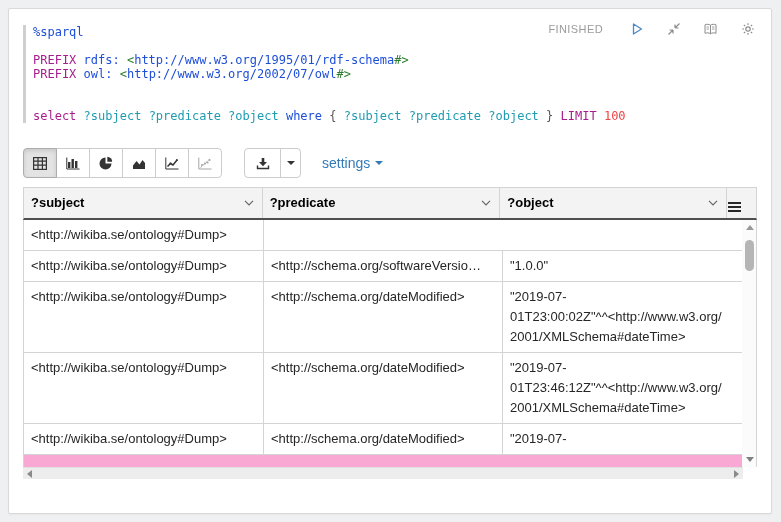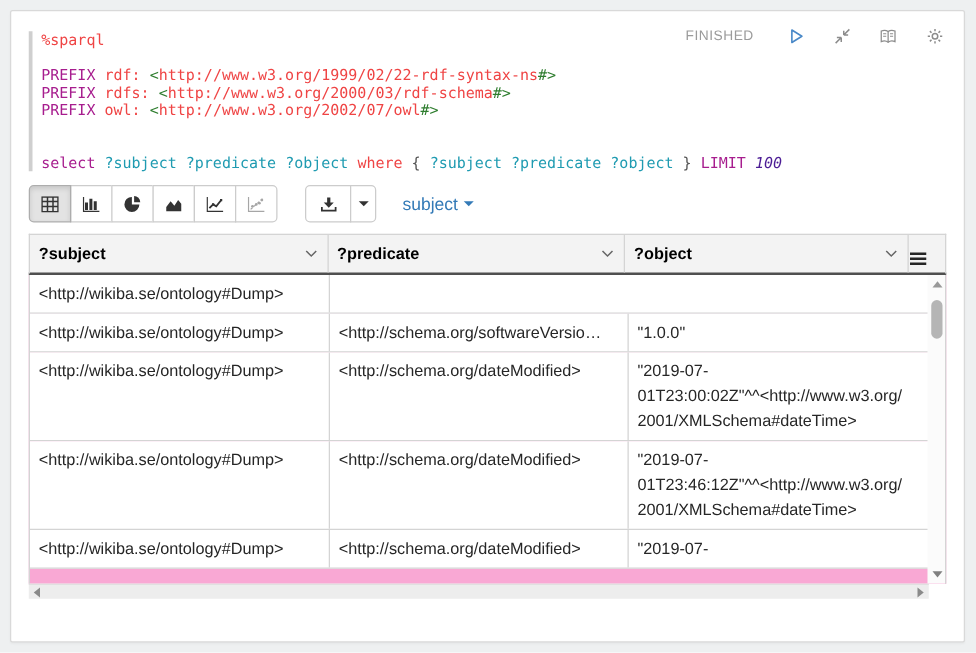--- a/index.html
+++ b/index.html
@@ -17,23 +17,23 @@
     position: absolute; left: 14px; top: 16px; width: 660px;
     border-left: 3px solid #cfcfcf; padding-left: 7px;
   }
   .code-line {
     font-family: "DejaVu Sans Mono", monospace;
     font-size: 12px; line-height: 14px; height: 14px; white-space: pre; color: #333;
   }
   .tok-kw    { color: #a71d8e; }
   .tok-var   { color: #1f9bb1; }
   .tok-angle { color: #2e7d2e; }
-  .tok-num   { color: #4c1d95; font-style: italic; }
+  .tok-num   { color: #ef4444; }
   .tok-punct { color: #555555; }
-  .tok-plain { color: #ef4444; }
+  .tok-plain { color: #1d4ed8; }
 
   
   .status-row {
     position: absolute; top: 12px; right: 16px;
     display: flex; align-items: center; gap: 22px;
   }
   .status-label {
     color: #9b9b9b; font-size: 11px; letter-spacing: 0.4px; margin-right: 4px;
   }
   .icon-btn { width: 15px; height: 15px; display: flex; align-items: center; justify-content: center; cursor: pointer; }
@@ -159,22 +159,21 @@
           <path d="M7 1.2 V3 M7 11 v1.8 M1.2 7 H3 M11 7 h1.8 M2.9 2.9 L4.2 4.2 M9.8 9.8 L11.1 11.1 M11.1 2.9 L9.8 4.2 M4.2 9.8 L2.9 11.1"></path>
         </g>
       </svg>
     </span>
   </div>
 
   <div class="code-editor">
     <div class="code-lines">
         <div class="code-line"><span class="tok-plain">%sparql</span></div>
         <div class="code-line"></div>
-        <div class="code-line"><span class="tok-kw">PREFIX</span><span class="tok-plain"> rdf: </span><span class="tok-angle">&lt;</span><span class="tok-plain">http://www.w3.org/1999/02/22-rdf-syntax-ns</span><span class="tok-angle">#&gt;</span></div>
-        <div class="code-line"><span class="tok-kw">PREFIX</span><span class="tok-plain"> rdfs: </span><span class="tok-angle">&lt;</span><span class="tok-plain">http://www.w3.org/2000/03/rdf-schema</span><span class="tok-angle">#&gt;</span></div>
+        <div class="code-line"><span class="tok-kw">PREFIX</span><span class="tok-plain"> rdfs: </span><span class="tok-angle">&lt;</span><span class="tok-plain">http://www.w3.org/1995/01/rdf-schema</span><span class="tok-angle">#&gt;</span></div>
         <div class="code-line"><span class="tok-kw">PREFIX</span><span class="tok-plain"> owl: </span><span class="tok-angle">&lt;</span><span class="tok-plain">http://www.w3.org/2002/07/owl</span><span class="tok-angle">#&gt;</span></div>
         <div class="code-line"></div>
         <div class="code-line"></div>
         <div class="code-line"><span class="tok-kw">select</span><span class="tok-plain"> </span><span class="tok-var">?subject</span><span class="tok-plain"> </span><span class="tok-var">?predicate</span><span class="tok-plain"> </span><span class="tok-var">?object</span><span class="tok-plain"> </span><span class="tok-plain">where </span><span class="tok-punct">{</span><span class="tok-plain"> </span><span class="tok-var">?subject</span><span class="tok-plain"> </span><span class="tok-var">?predicate</span><span class="tok-plain"> </span><span class="tok-var">?object</span><span class="tok-plain"> </span><span class="tok-punct">}</span><span class="tok-plain"> </span><span class="tok-kw">LIMIT</span><span class="tok-plain"> </span><span class="tok-num">100</span></div>
       </div>
   </div>
 
   <div class="result-toolbar">
     <div class="btn-group">
       <div class="btn active" title="table">
@@ -234,21 +233,21 @@
           <path d="M5.7 1 H8.3 V5 H11 L7 9.2 L3 5 H5.7 Z" fill="#333"></path>
           <path d="M1.5 8.5 V11.5 H12.5 V8.5" stroke="#333" stroke-width="1.4" fill="none"></path>
         </svg>
       </div>
       <div class="btn caret-btn">
         <span class="caret"></span>
       </div>
     </div>
 
     <div class="settings-link">
-      <span>subject</span>
+      <span>settings</span>
       <span class="caret"></span>
     </div>
   </div>
 
   <div class="grid">
     <div class="grid-header">
       <div class="hcell">
         <span>?subject</span>
         <svg class="chev" width="10" height="6" viewBox="0 0 10 6">
           <path d="M1 0.8 L5 4.8 L9 0.8" stroke="#666" stroke-width="1.2" fill="none"></path>

